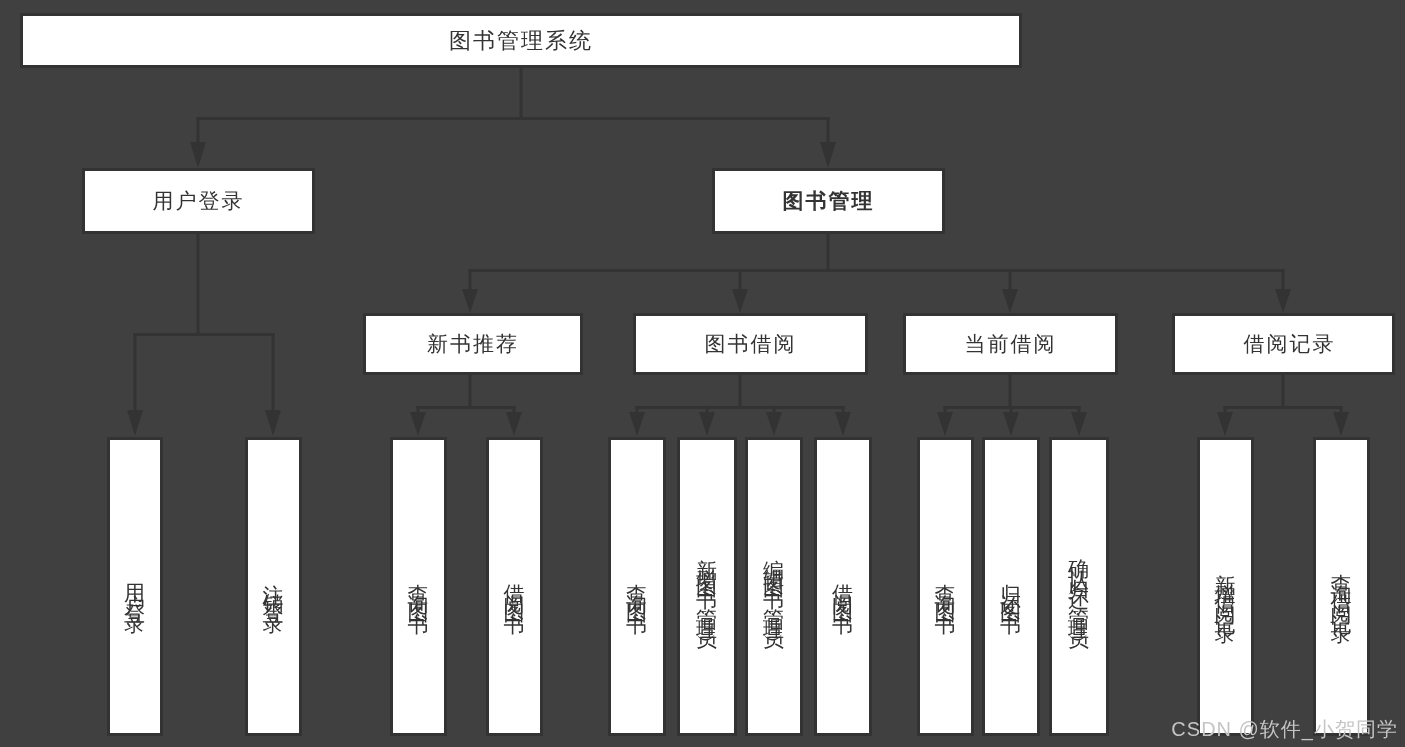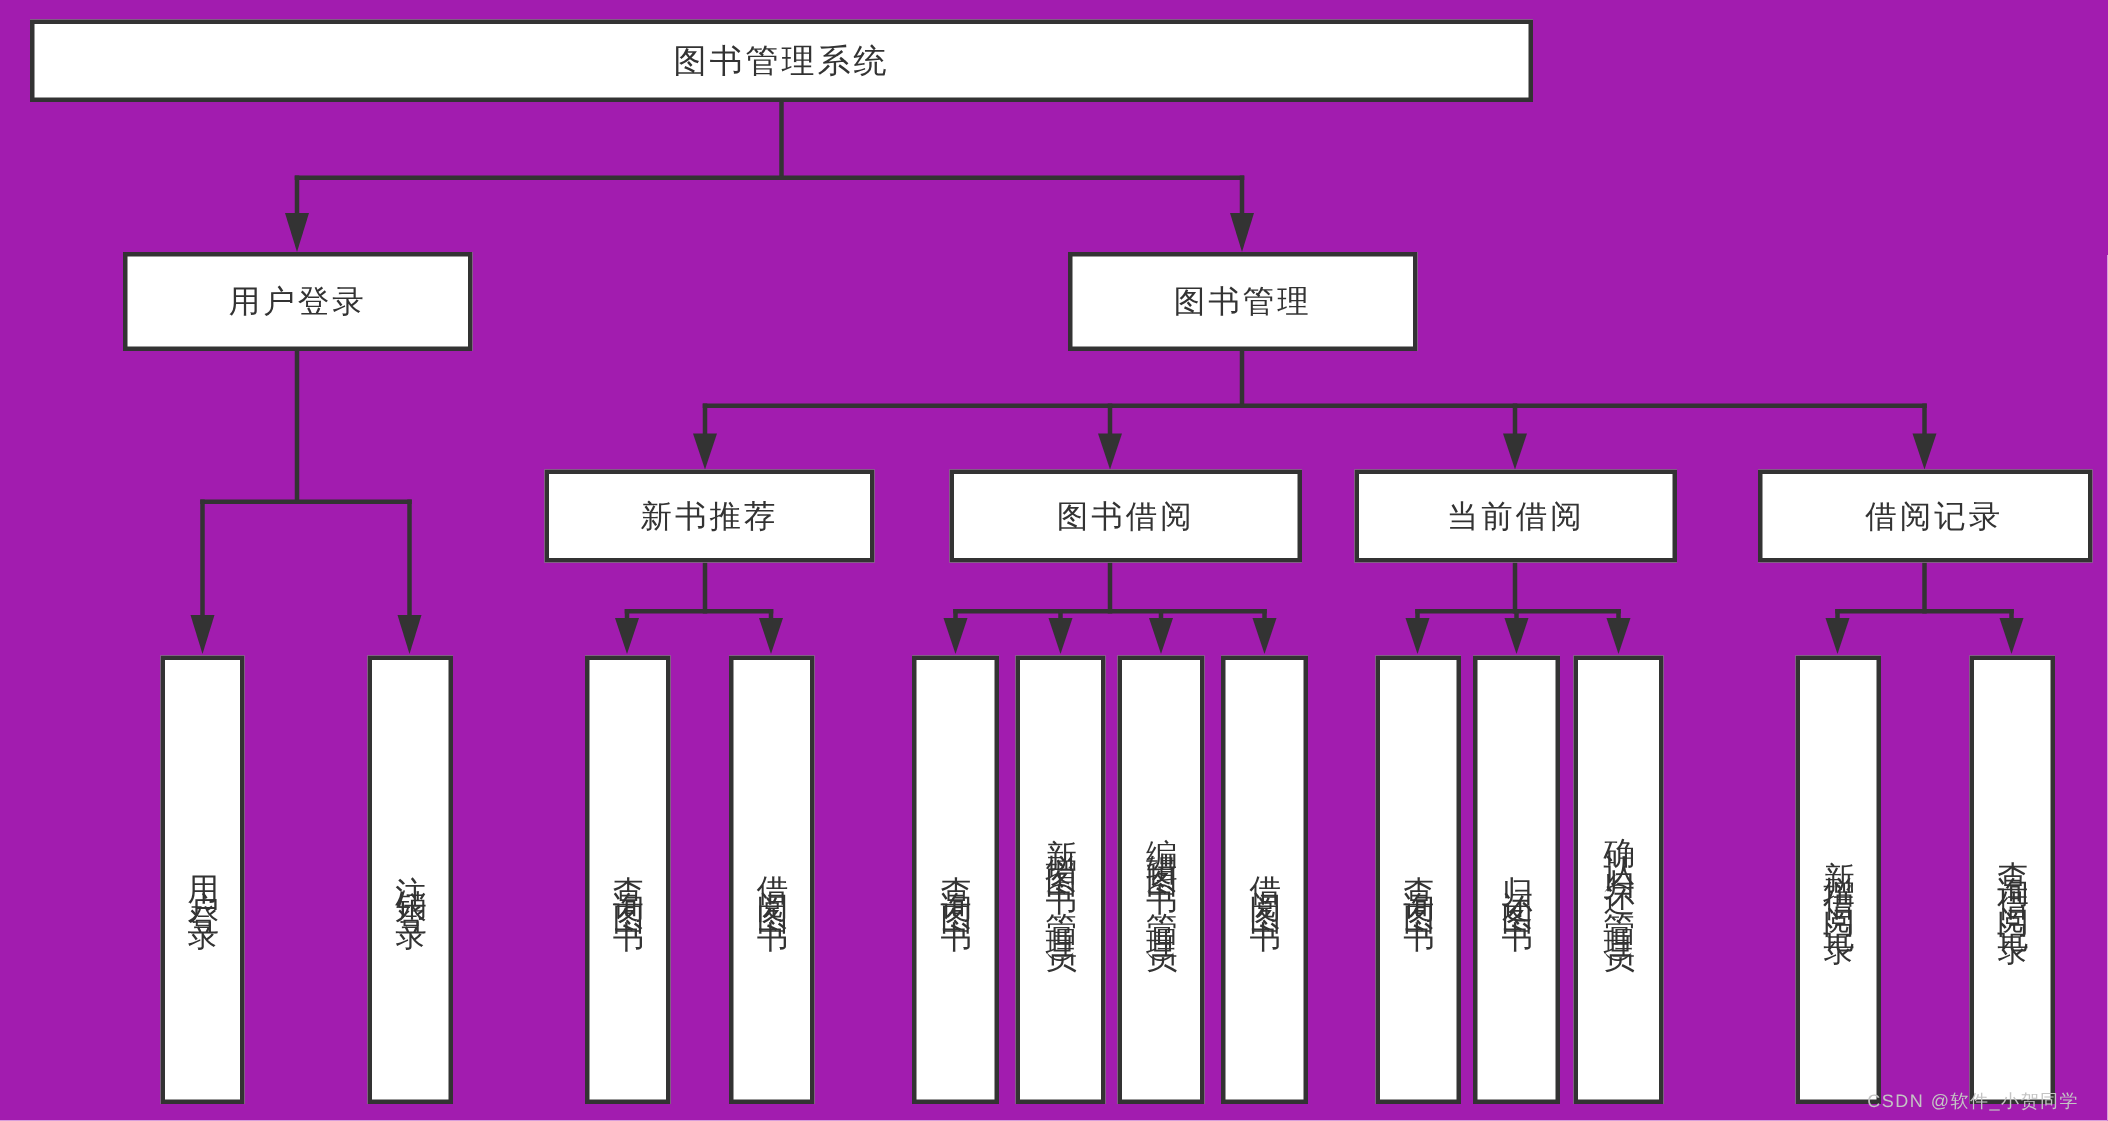--- a/index.html
+++ b/index.html
@@ -1,20 +1,20 @@
 <!DOCTYPE html>
 <html><head>
 <meta charset="utf-8">
 <style>
   html, body { margin: 0; padding: 0; background: #ffffff; }
   .canvas {
     position: relative;
     width: 1405px;
     height: 747px;
-    background: #a21caf;
+    background: #404040;
     font-family: "Liberation Sans", "DejaVu Sans", sans-serif;
     overflow: hidden;
   }
   .wires { position: absolute; left: 0; top: 0; width: 1405px; height: 747px; }
   .node {
     position: absolute;
     box-sizing: border-box;
     border: 3px solid #333333;
     background: #ffffff;
     display: flex;
@@ -33,23 +33,23 @@
     writing-mode: vertical-rl;
     text-orientation: mixed;
     font-size: 21px;
     letter-spacing: 10px;
     line-height: 1;
     color: #333333;
     white-space: nowrap;
   }
   .watermark {
     position: absolute;
-    right: 19px;
+    right: 7px;
     bottom: 4px;
-    font-size: 12px;
+    font-size: 20px;
     color: #c4c4c4;
     letter-spacing: 1px;
     white-space: nowrap;
   }
 </style>
 </head>
 <body>
 
 <div class="canvas">
 
@@ -115,21 +115,21 @@
     <polygon points="1333,412 1349,412 1341,436" stroke="none"></polygon>
   </svg>
 
   <div class="node h root" style="left:20px; top:13px; width:1002px; height:55px;">
     <span>图书管理系统</span>
   </div>
 
   <div class="node h" style="left:82px; top:168px; width:233px; height:66px;">
     <span>用户登录</span>
   </div>
-  <div class="node h" style="left:712px; top:168px; width:233px; height:66px;">
+  <div class="node h" style="left:712px; top:168px; width:233px; height:66px;font-weight:bold;">
     <span>图书管理</span>
   </div>
 
   <div class="node h" style="left:363px; top:313px; width:220px; height:62px;">
     <span>新书推荐</span>
   </div>
   <div class="node h" style="left:633px; top:313px; width:235px; height:62px;">
     <span>图书借阅</span>
   </div>
   <div class="node h" style="left:903px; top:313px; width:215px; height:62px;text-align:center;">

